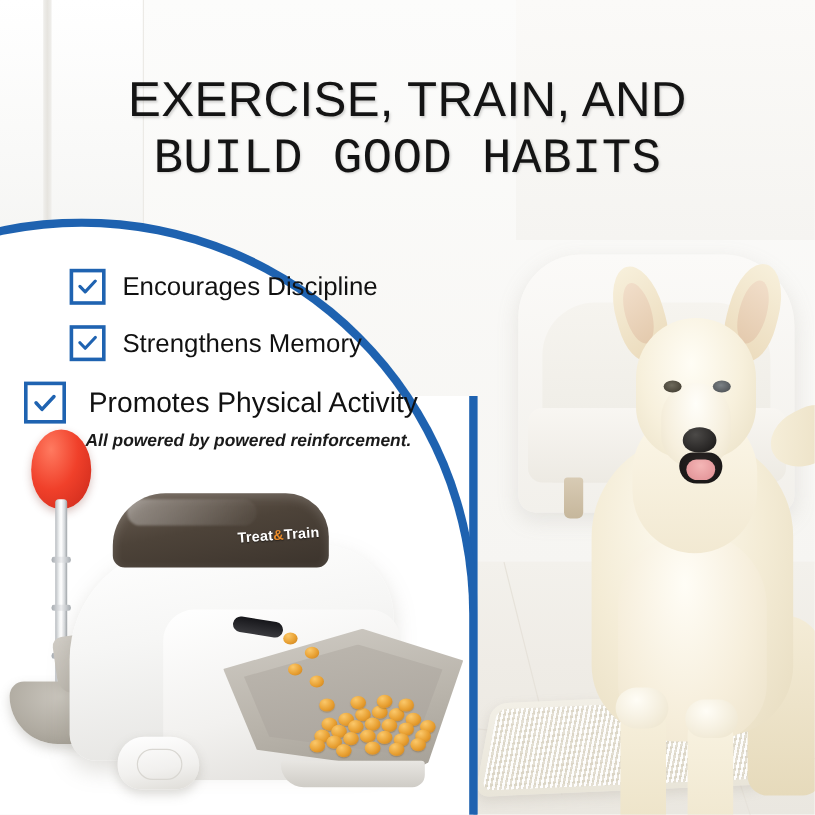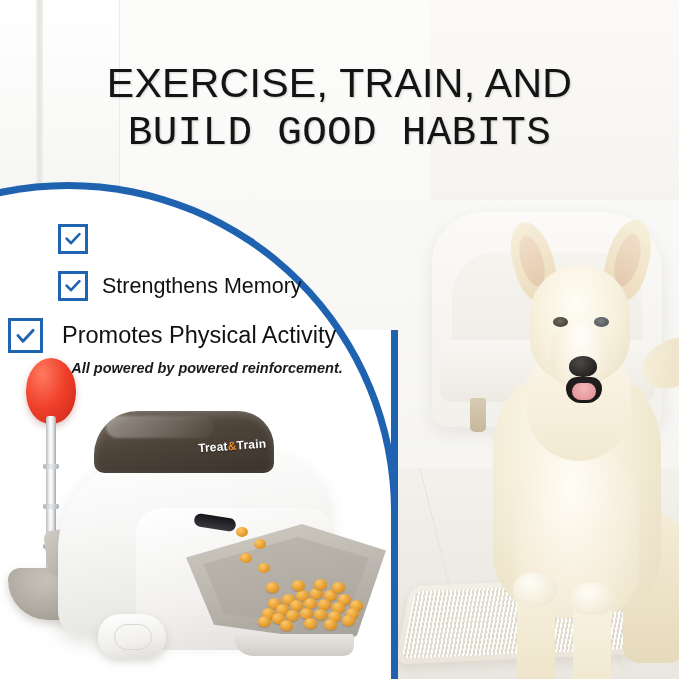--- a/index.html
+++ b/index.html
@@ -129,21 +129,21 @@
     box-sizing:border-box;}
   .panel-fill{position:absolute;left:-262px;top:330px;width:660px;height:352px;
     background:#ffffff;border-left:7px solid #1e62b0;border-right:7px solid #1e62b0;
     box-sizing:border-box;}
 
   
   .checklist{position:absolute;left:0;top:224px;width:392px;}
   .crow{display:flex;align-items:center;gap:14px;margin-bottom:17px;}
   .crow.r1{padding-left:58px;}
   .crow.r2{padding-left:58px;}
-  .crow.r3{padding-left:8px;gap:19px;}
+  .crow.r3{padding-left:20px;gap:19px;}
   .cbox{flex:0 0 auto;border:3px solid #1f63b1;background:#fff;
     display:flex;align-items:center;justify-content:center;}
   .cbox.sm{width:24px;height:24px;}
   .cbox.lg{width:29px;height:29px;}
   .cbox svg{display:block;}
   .ctext{color:#111;font-size:21.5px;font-weight:400;white-space:nowrap;}
   .crow.r3 .ctext{font-size:23.5px;}
   .tagline{position:absolute;left:0;top:360px;width:392px;text-align:center;
     padding-left:22px;box-sizing:border-box;
     font-size:14.5px;font-style:italic;font-weight:600;color:#1a1a1a;}
@@ -275,20 +275,21 @@
   </div>
 
   <div class="checklist">
 
     <div class="crow r1">
       <span class="cbox sm">
         <svg width="16" height="14" viewBox="0 0 16 14" aria-hidden="true">
           <path d="M1.6 6.6 L6 11.2 L14.4 2.2" fill="none" stroke="#1f63b1" stroke-width="2.6" stroke-linecap="round" stroke-linejoin="round"></path>
         </svg>
       </span>
+      <span class="ctext">Encourages Discipline</span>
     </div>
 
     <div class="crow r2">
       <span class="cbox sm">
         <svg width="16" height="14" viewBox="0 0 16 14" aria-hidden="true">
           <path d="M1.6 6.6 L6 11.2 L14.4 2.2" fill="none" stroke="#1f63b1" stroke-width="2.6" stroke-linecap="round" stroke-linejoin="round"></path>
         </svg>
       </span>
       <span class="ctext">Strengthens Memory</span>
     </div>

